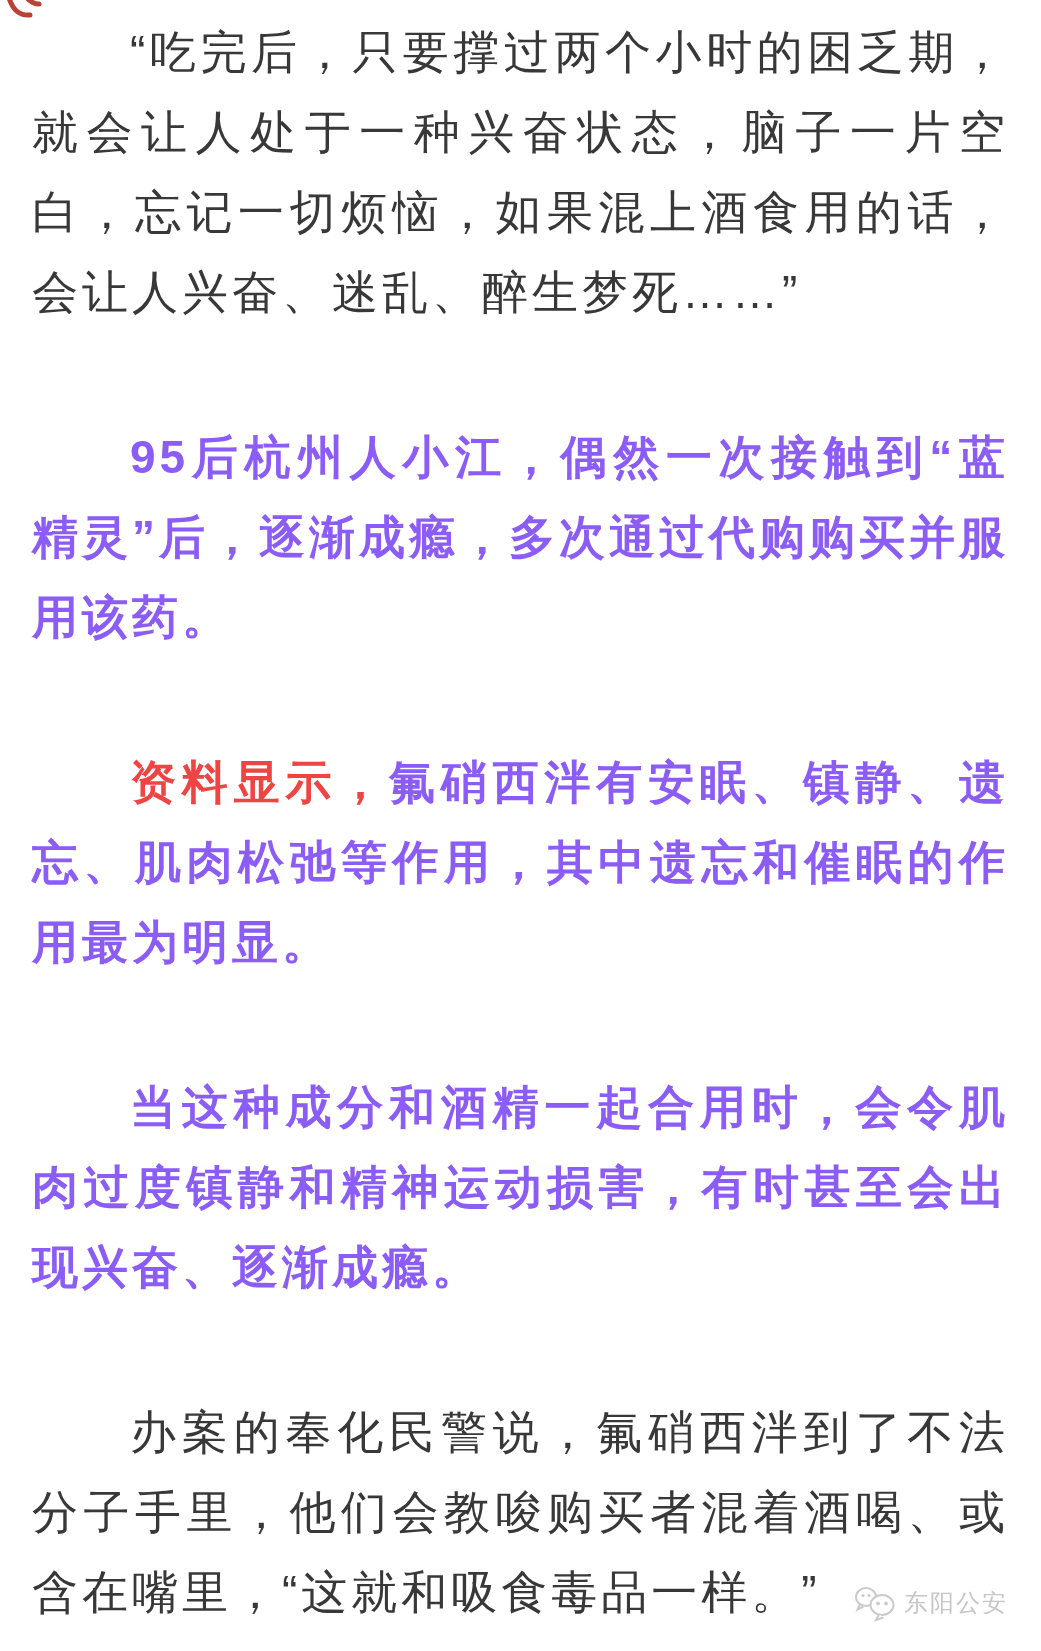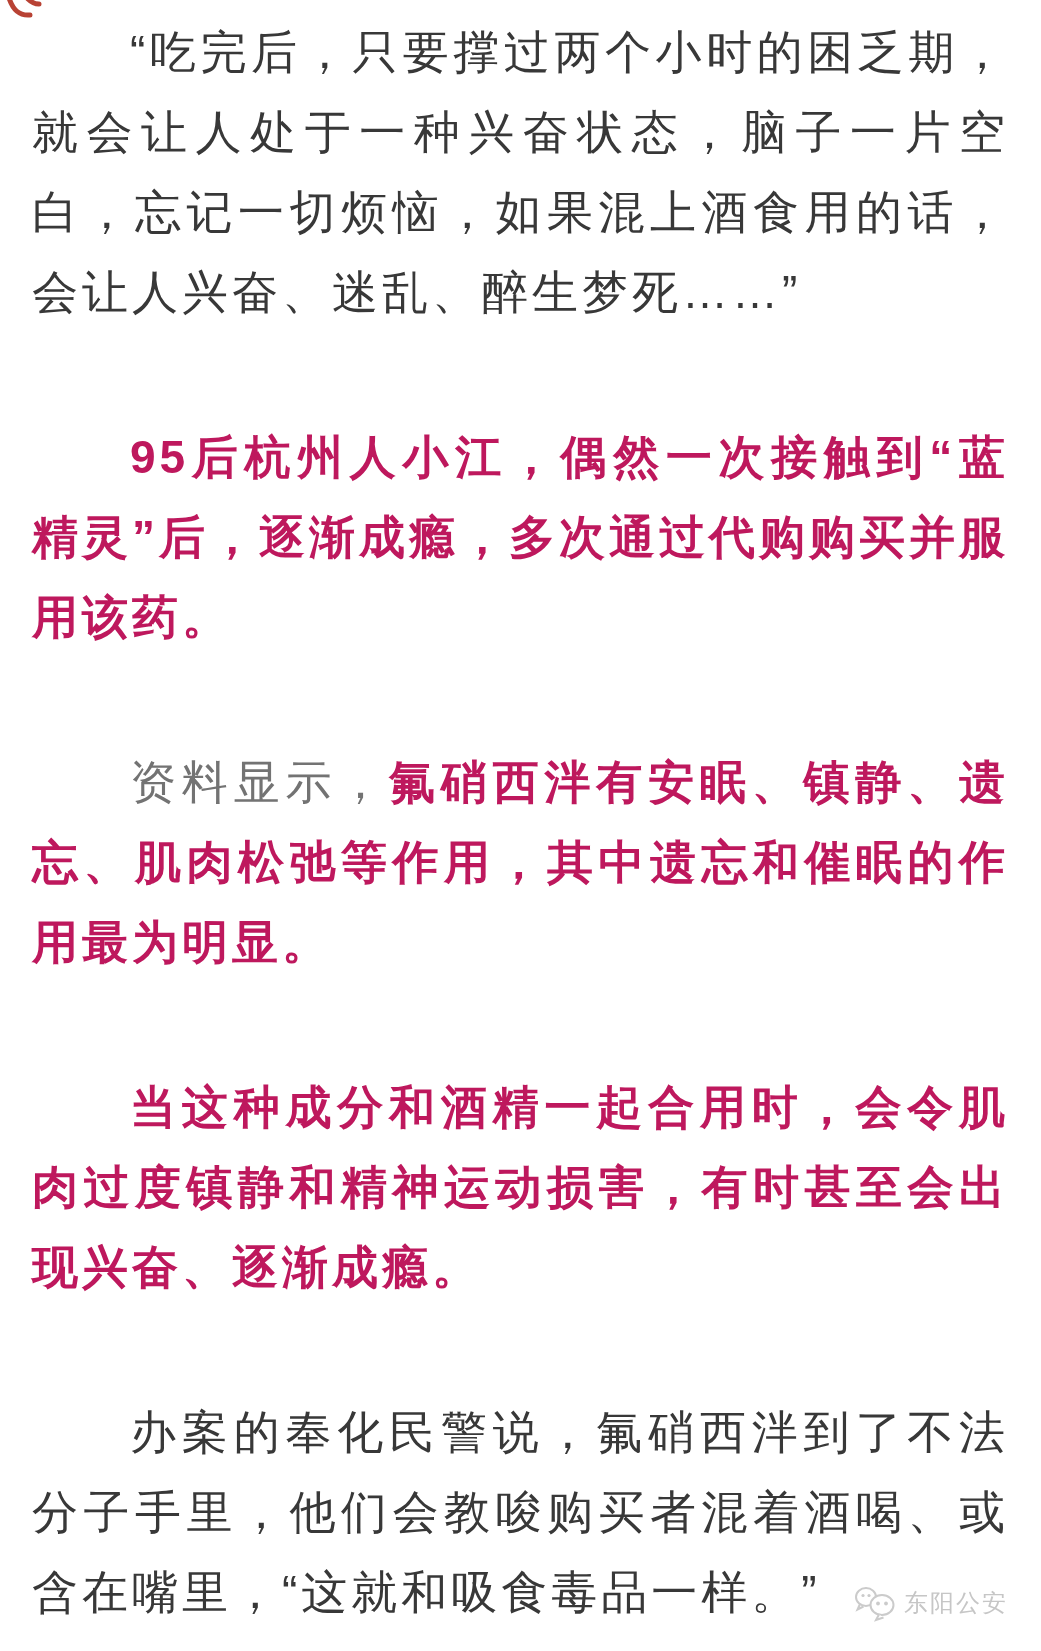--- a/index.html
+++ b/index.html
@@ -25,26 +25,26 @@
     text-align: justify;
     text-indent: 98px;
     color: #383838;
     font-weight: 400;
   }
   .para:last-child {
     margin-bottom: 16px;
   }
   .para.red,
   .red-emphasis {
-    color: #be185d;
+    color: #8b5cf6;
     font-weight: 700;
   }
   .black-lead {
-    color: #737373;
-    font-weight: 400;
+    color: #ef4444;
+    font-weight: 700;
   }
   .corner-fragment {
     position: absolute;
     left: 6px;
     top: -4px;
     opacity: 0.95;
   }
   .watermark {
     position: absolute;
     left: 853px;

